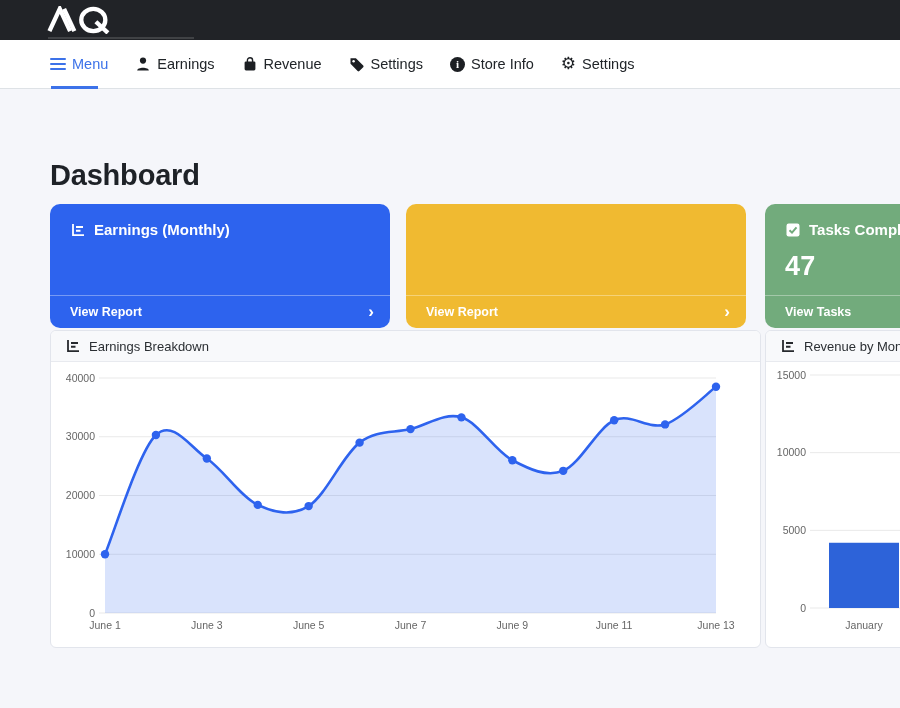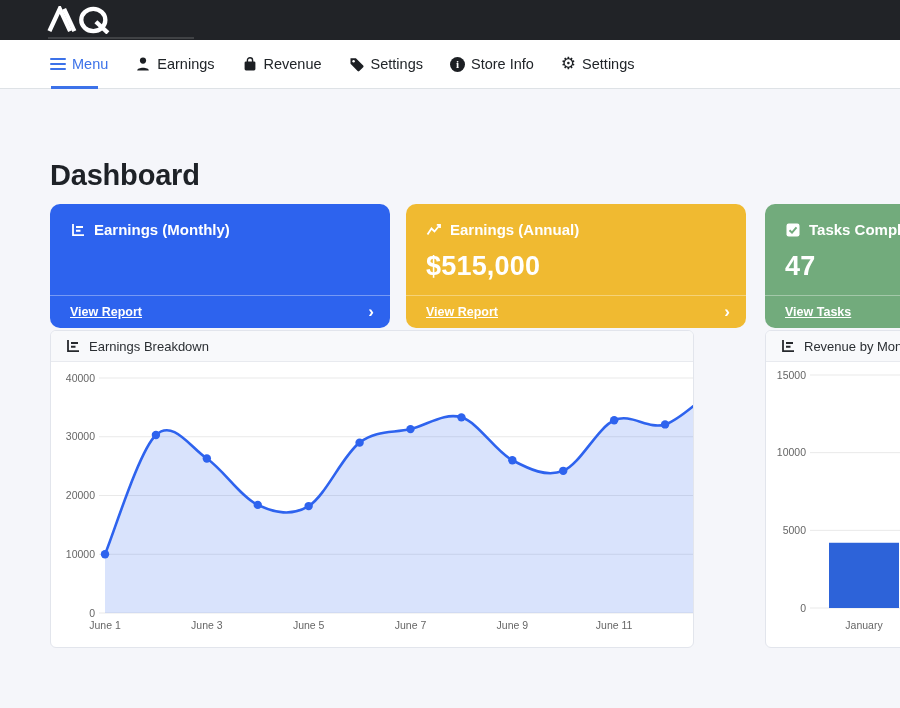--- a/index.html
+++ b/index.html
@@ -24,21 +24,21 @@
 
   
   .page-title { position:absolute; left:50px; top:159px; font-size:29px; font-weight:600; color:#1e2227; letter-spacing:-0.2px; }
 
   
   .stat-card { position:absolute; top:184px; width:340px; height:124px; border-radius:10px; color:#ffffff; overflow:hidden;margin-top:20px; }
   .stat-card .inner { padding:17px 20px 0 20px; }
   .stat-title { display:flex; align-items:center; gap:8px; font-size:15px; font-weight:bold; }
   .stat-value { margin-top:13px; font-size:27px; font-weight:bold; letter-spacing:0.2px; }
   .stat-footer { position:absolute; left:0; right:0; bottom:0; height:33px; border-top:1px solid rgba(255,255,255,0.35); display:flex; align-items:center; justify-content:space-between; padding:0 16px 0 20px; }
-  .stat-link { font-size:12.5px; font-weight:bold; color:#fff; text-decoration:underline; cursor:pointer;text-align:center; }
+  .stat-link { font-size:12.5px; font-weight:bold; color:#fff; cursor:pointer;text-align:center; }
   .stat-chevron { font-size:17px; font-weight:bold; line-height:1; transform:translateY(-1px); }
 
   
   .chart-card { position:absolute; top:330px; height:318px; background:#ffffff; border:1px solid #e2e5ec; border-radius:6px; overflow:hidden; }
   .chart-header { height:31px; background:#f8f9fb; border-bottom:1px solid #e8eaef; display:flex; align-items:center; gap:8px; padding-left:14px; font-size:13px; color:#2b2f33; }
   .chart-body { width:100%; height:287px; }
 </style>
 </head>
 <body>
 
@@ -107,30 +107,20 @@
       <span>Earnings (Monthly)</span>
     </div>
   </div>
   <div class="stat-footer">
     <a class="stat-link">View Report</a>
     <span class="stat-chevron">›</span>
   </div>
 </div>
 
 <div class="stat-card" style="left:406px; background:#f0ba31;">
-  <div class="inner">
-    <div class="stat-title">
-      <svg class="icon16" viewBox="0 0 16 16">
-        <path d="M1.5,12.5 L5.5,6.5 L8.5,9.5 L14,2.8" stroke="#ffffff" stroke-width="1.8" fill="none"></path>
-        <path d="M10.8,2.8 H14 V6" stroke="#ffffff" stroke-width="1.8" fill="none"></path>
-      </svg>
-      <span>Earnings (Annual)</span>
-    </div>
-    <div class="stat-value">$515,000</div>
-  </div>
   <div class="stat-footer">
     <a class="stat-link">View Report</a>
     <span class="stat-chevron">›</span>
   </div>
 </div>
 
 <div class="stat-card" style="left:765px; background:#72ab7c;">
   <div class="inner">
     <div class="stat-title">
       <svg class="icon16" viewBox="0 0 16 16">
@@ -140,21 +130,21 @@
       <span>Tasks Completed</span>
     </div>
     <div class="stat-value">47</div>
   </div>
   <div class="stat-footer">
     <a class="stat-link">View Tasks</a>
 
   </div>
 </div>
 
-<div class="chart-card" style="left:50px; width:644px;">
+<div class="chart-card" style="left:50px; width:711px;">
   <div class="chart-header">
     <svg class="icon16" viewBox="0 0 16 16">
       <path d="M3,2 V13.2 H14" stroke="#26292d" stroke-width="1.8" fill="none"></path>
       <path d="M6,5 H13 M6,8.8 H10.5" stroke="#26292d" stroke-width="2" fill="none"></path>
     </svg>
     <span>Earnings Breakdown</span>
   </div>
   <div class="chart-body" id="chart-line"><svg width="695" height="287" viewBox="0 0 695 287">
         <line x1="48" y1="251" x2="665" y2="251" stroke="#e9e9e9" stroke-width="1"></line>
         <text x="44" y="254.5" text-anchor="end" font-size="10.5" fill="#666" font-family="Liberation Sans, sans-serif">0</text>

